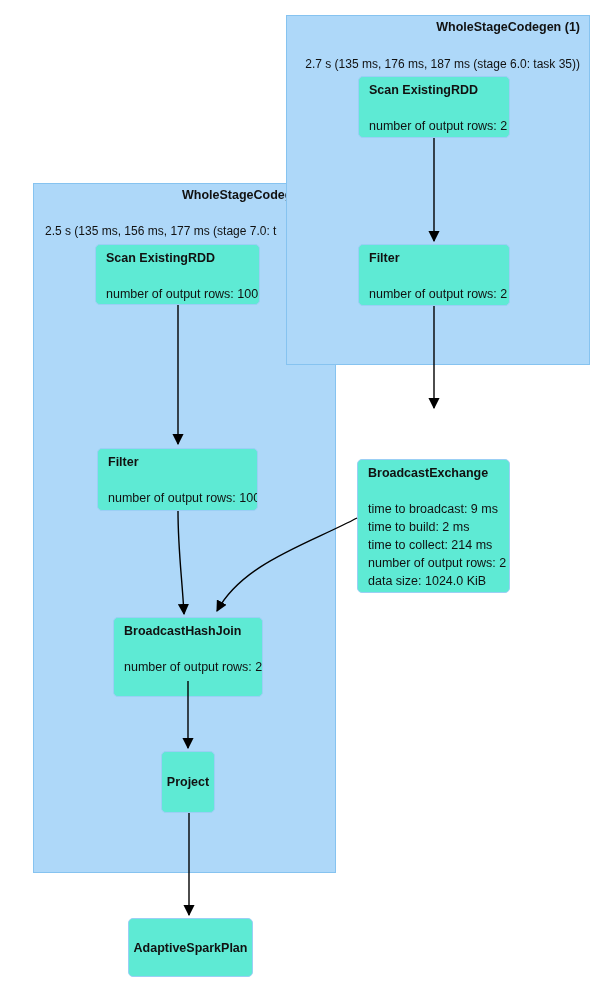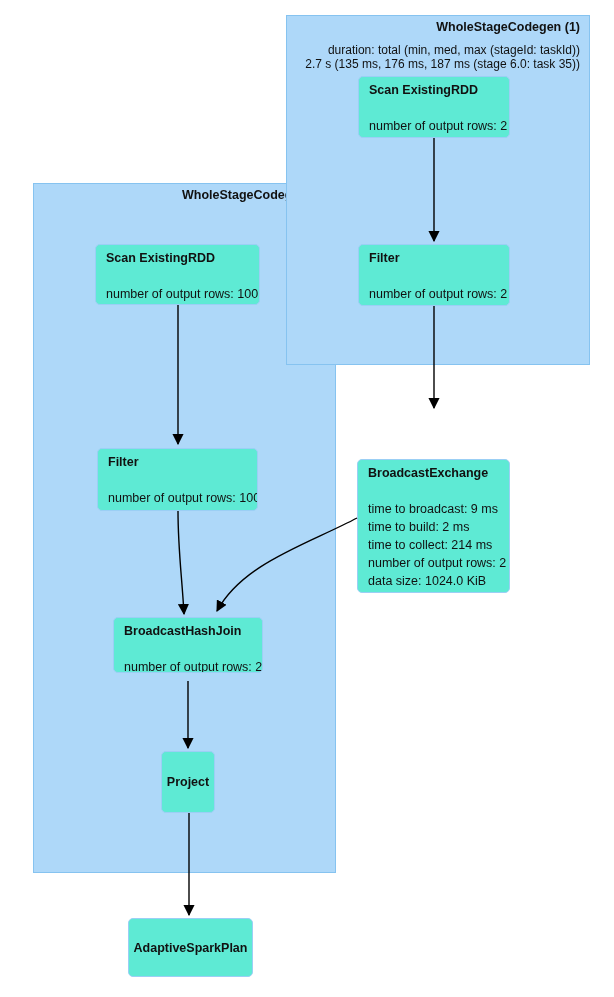--- a/index.html
+++ b/index.html
@@ -61,25 +61,25 @@
   .z2 { z-index: 2; }
   .z3 { z-index: 3; }
 </style>
 </head>
 <body>
 
 <div id="canvas">
 
   <div class="cluster z1" style="left:33px; top:183px; width:303px; height:690px;">
     <span class="cluster-label" style="left:148px; top:4px;">WholeStageCodege</span>
+    <span class="cluster-duration" style="left:11px; top:40px;">2.5 s (135 ms, 156 ms, 177 ms (stage 7.0: t</span>
   </div>
 
   <div class="cluster z2" style="left:286px; top:15px; width:304px; height:350px;">
     <span class="cluster-label" style="right:9px; top:4px;">WholeStageCodegen (1)</span>
-    <span class="cluster-duration" style="right:9px; top:27px;">duration: total (min, med, max (stageId: taskId))</span>
     <span class="cluster-duration" style="right:9px; top:41px;">2.7 s (135 ms, 176 ms, 187 ms (stage 6.0: task 35))</span>
   </div>
 
   <div class="node z3" style="left:358px; top:76px; width:152px; height:62px;">
     <div class="title">Scan ExistingRDD</div>
     <div class="spacer"></div>
     <div class="metric">number of output rows: 2</div>
   </div>
 
   <div class="node z3" style="left:358px; top:244px; width:152px; height:62px;">
@@ -103,21 +103,21 @@
     <div class="spacer"></div>
     <div class="metric">number of output rows: 100</div>
   </div>
 
   <div class="node z3" style="left:97px; top:448px; width:161px; height:63px;">
     <div class="title">Filter</div>
     <div class="spacer"></div>
     <div class="metric">number of output rows: 100</div>
   </div>
 
-  <div class="node z3" style="left:113px; top:617px; width:150px; height:56px;">
+  <div class="node z3" style="left:113px; top:617px; width:150px; height:80px;">
     <div class="title">BroadcastHashJoin</div>
     <div class="spacer"></div>
     <div class="metric">number of output rows: 2</div>
   </div>
 
   <div class="node center-label z3" style="left:161px; top:751px; width:54px; height:62px;">
     <div class="title">Project</div>
   </div>
 
   <div class="node center-label z3" style="left:128px; top:918px; width:125px; height:59px;">

